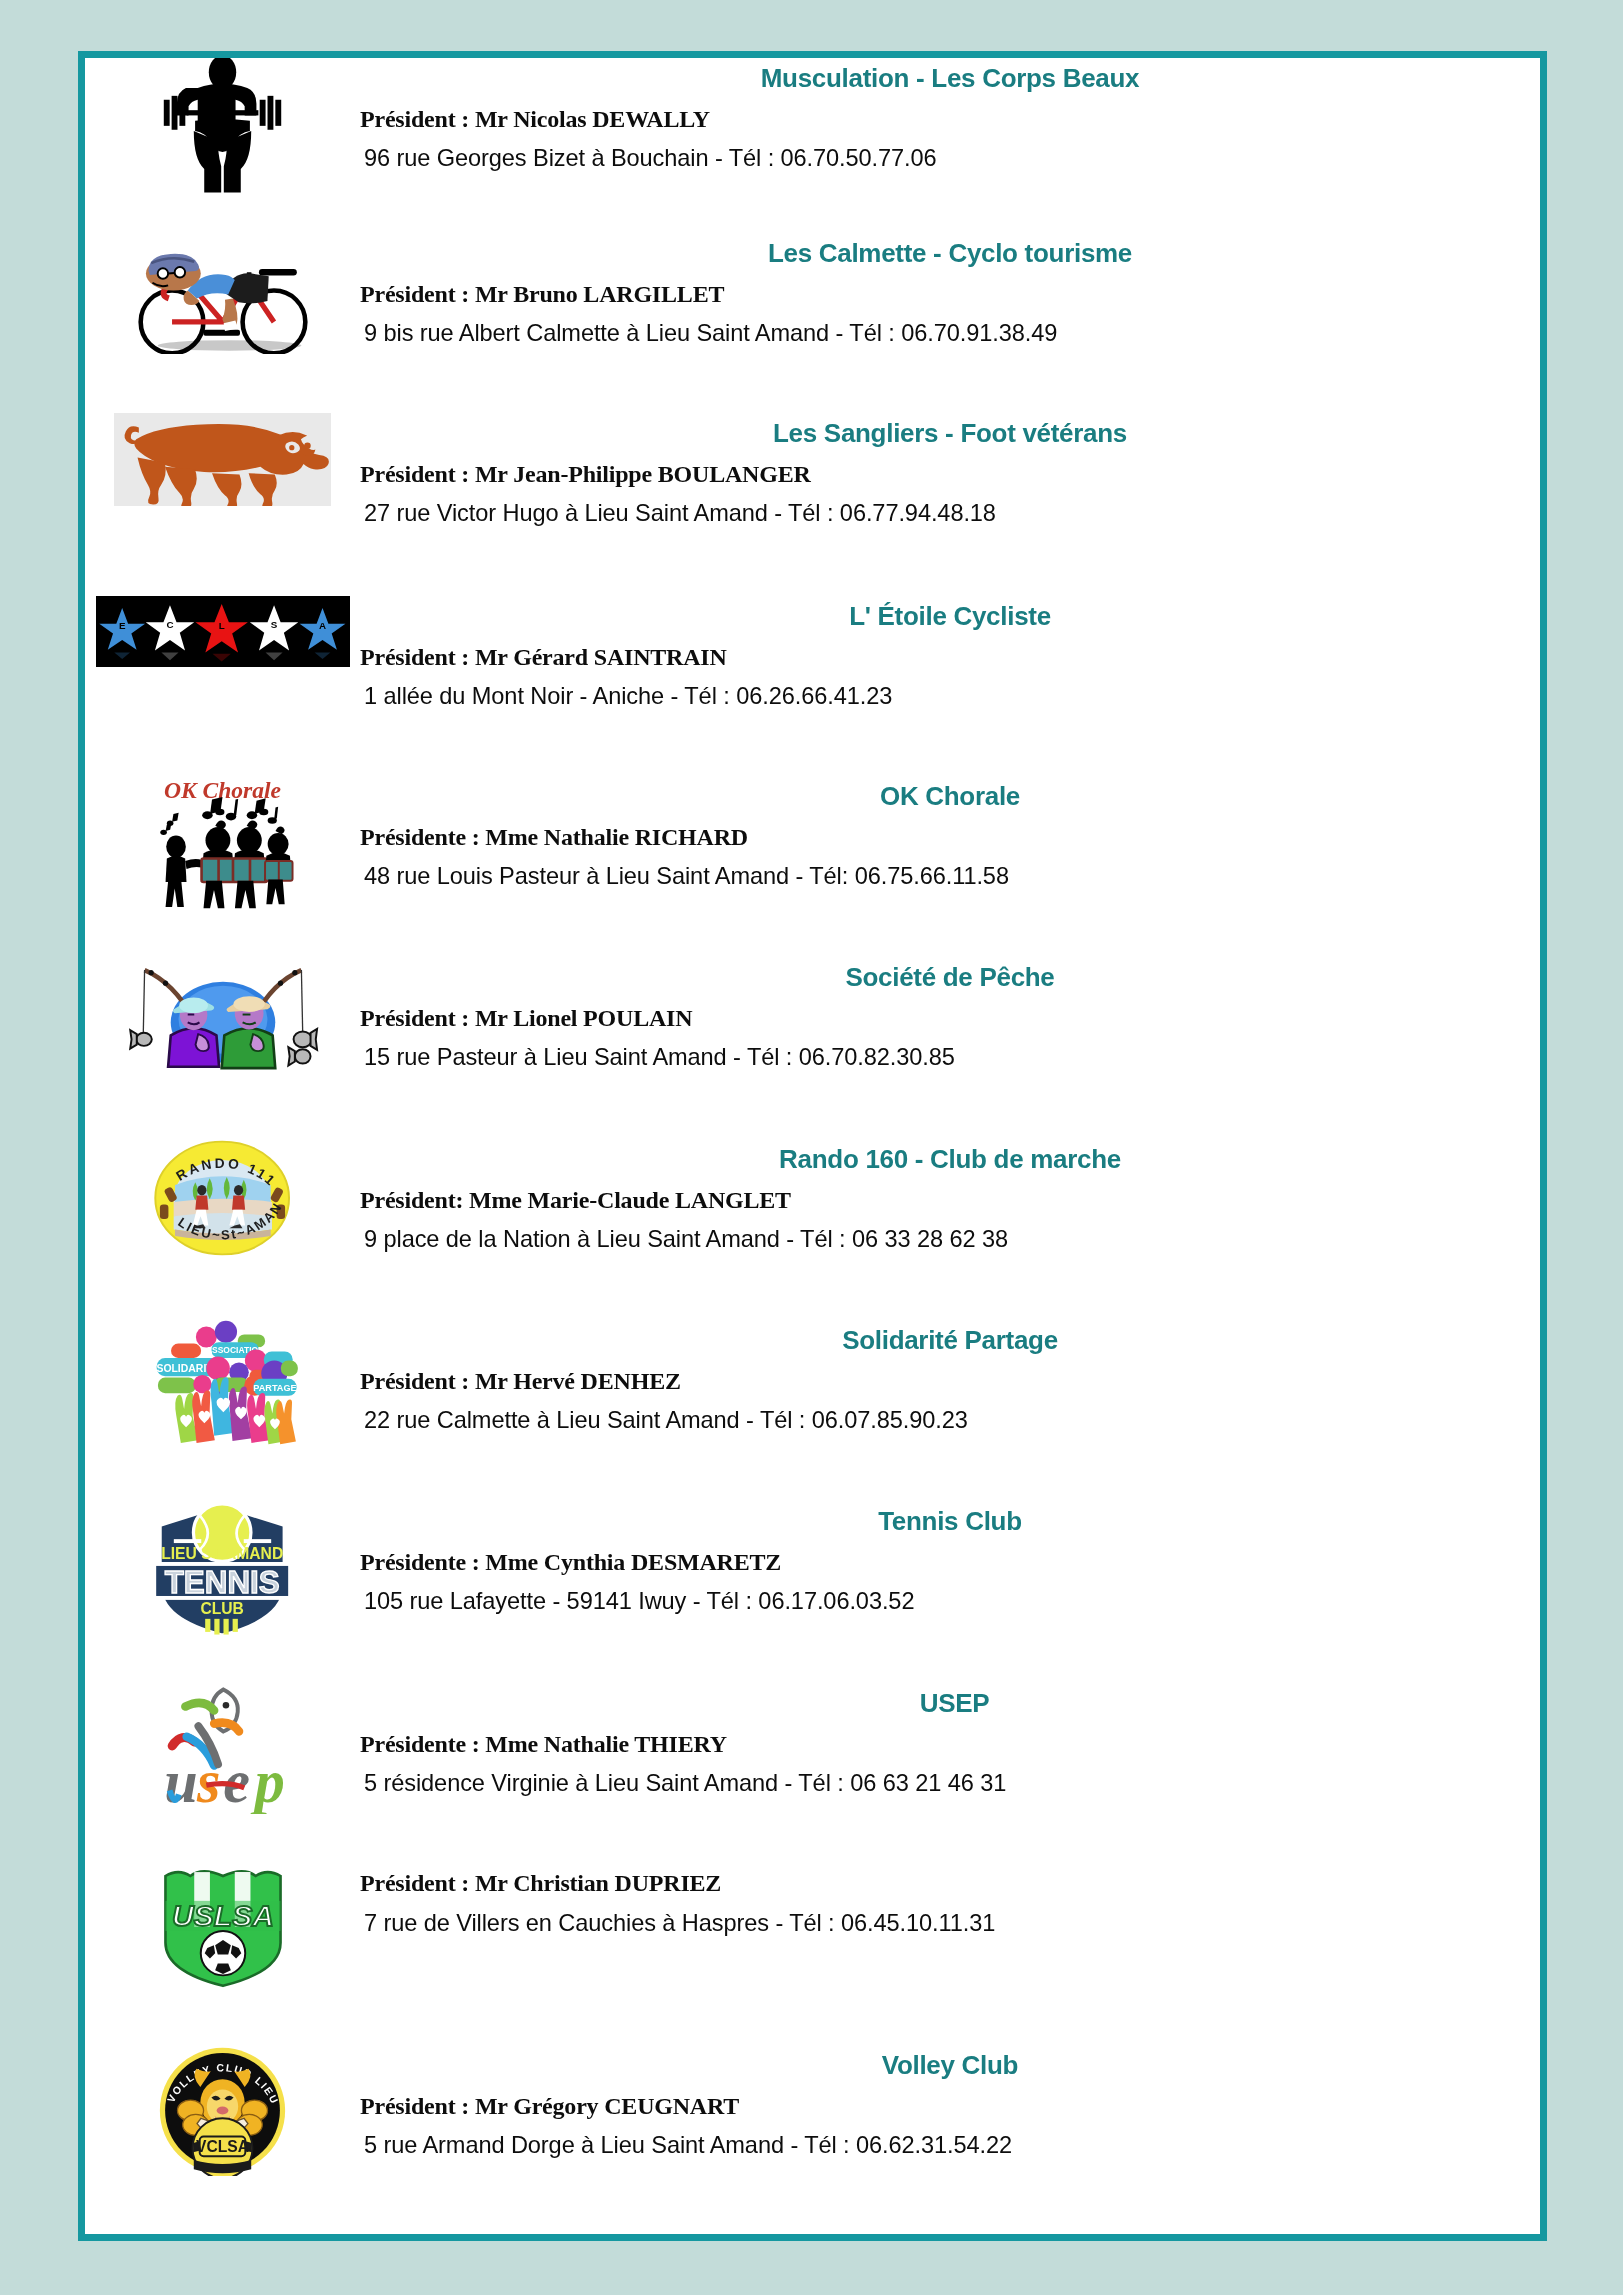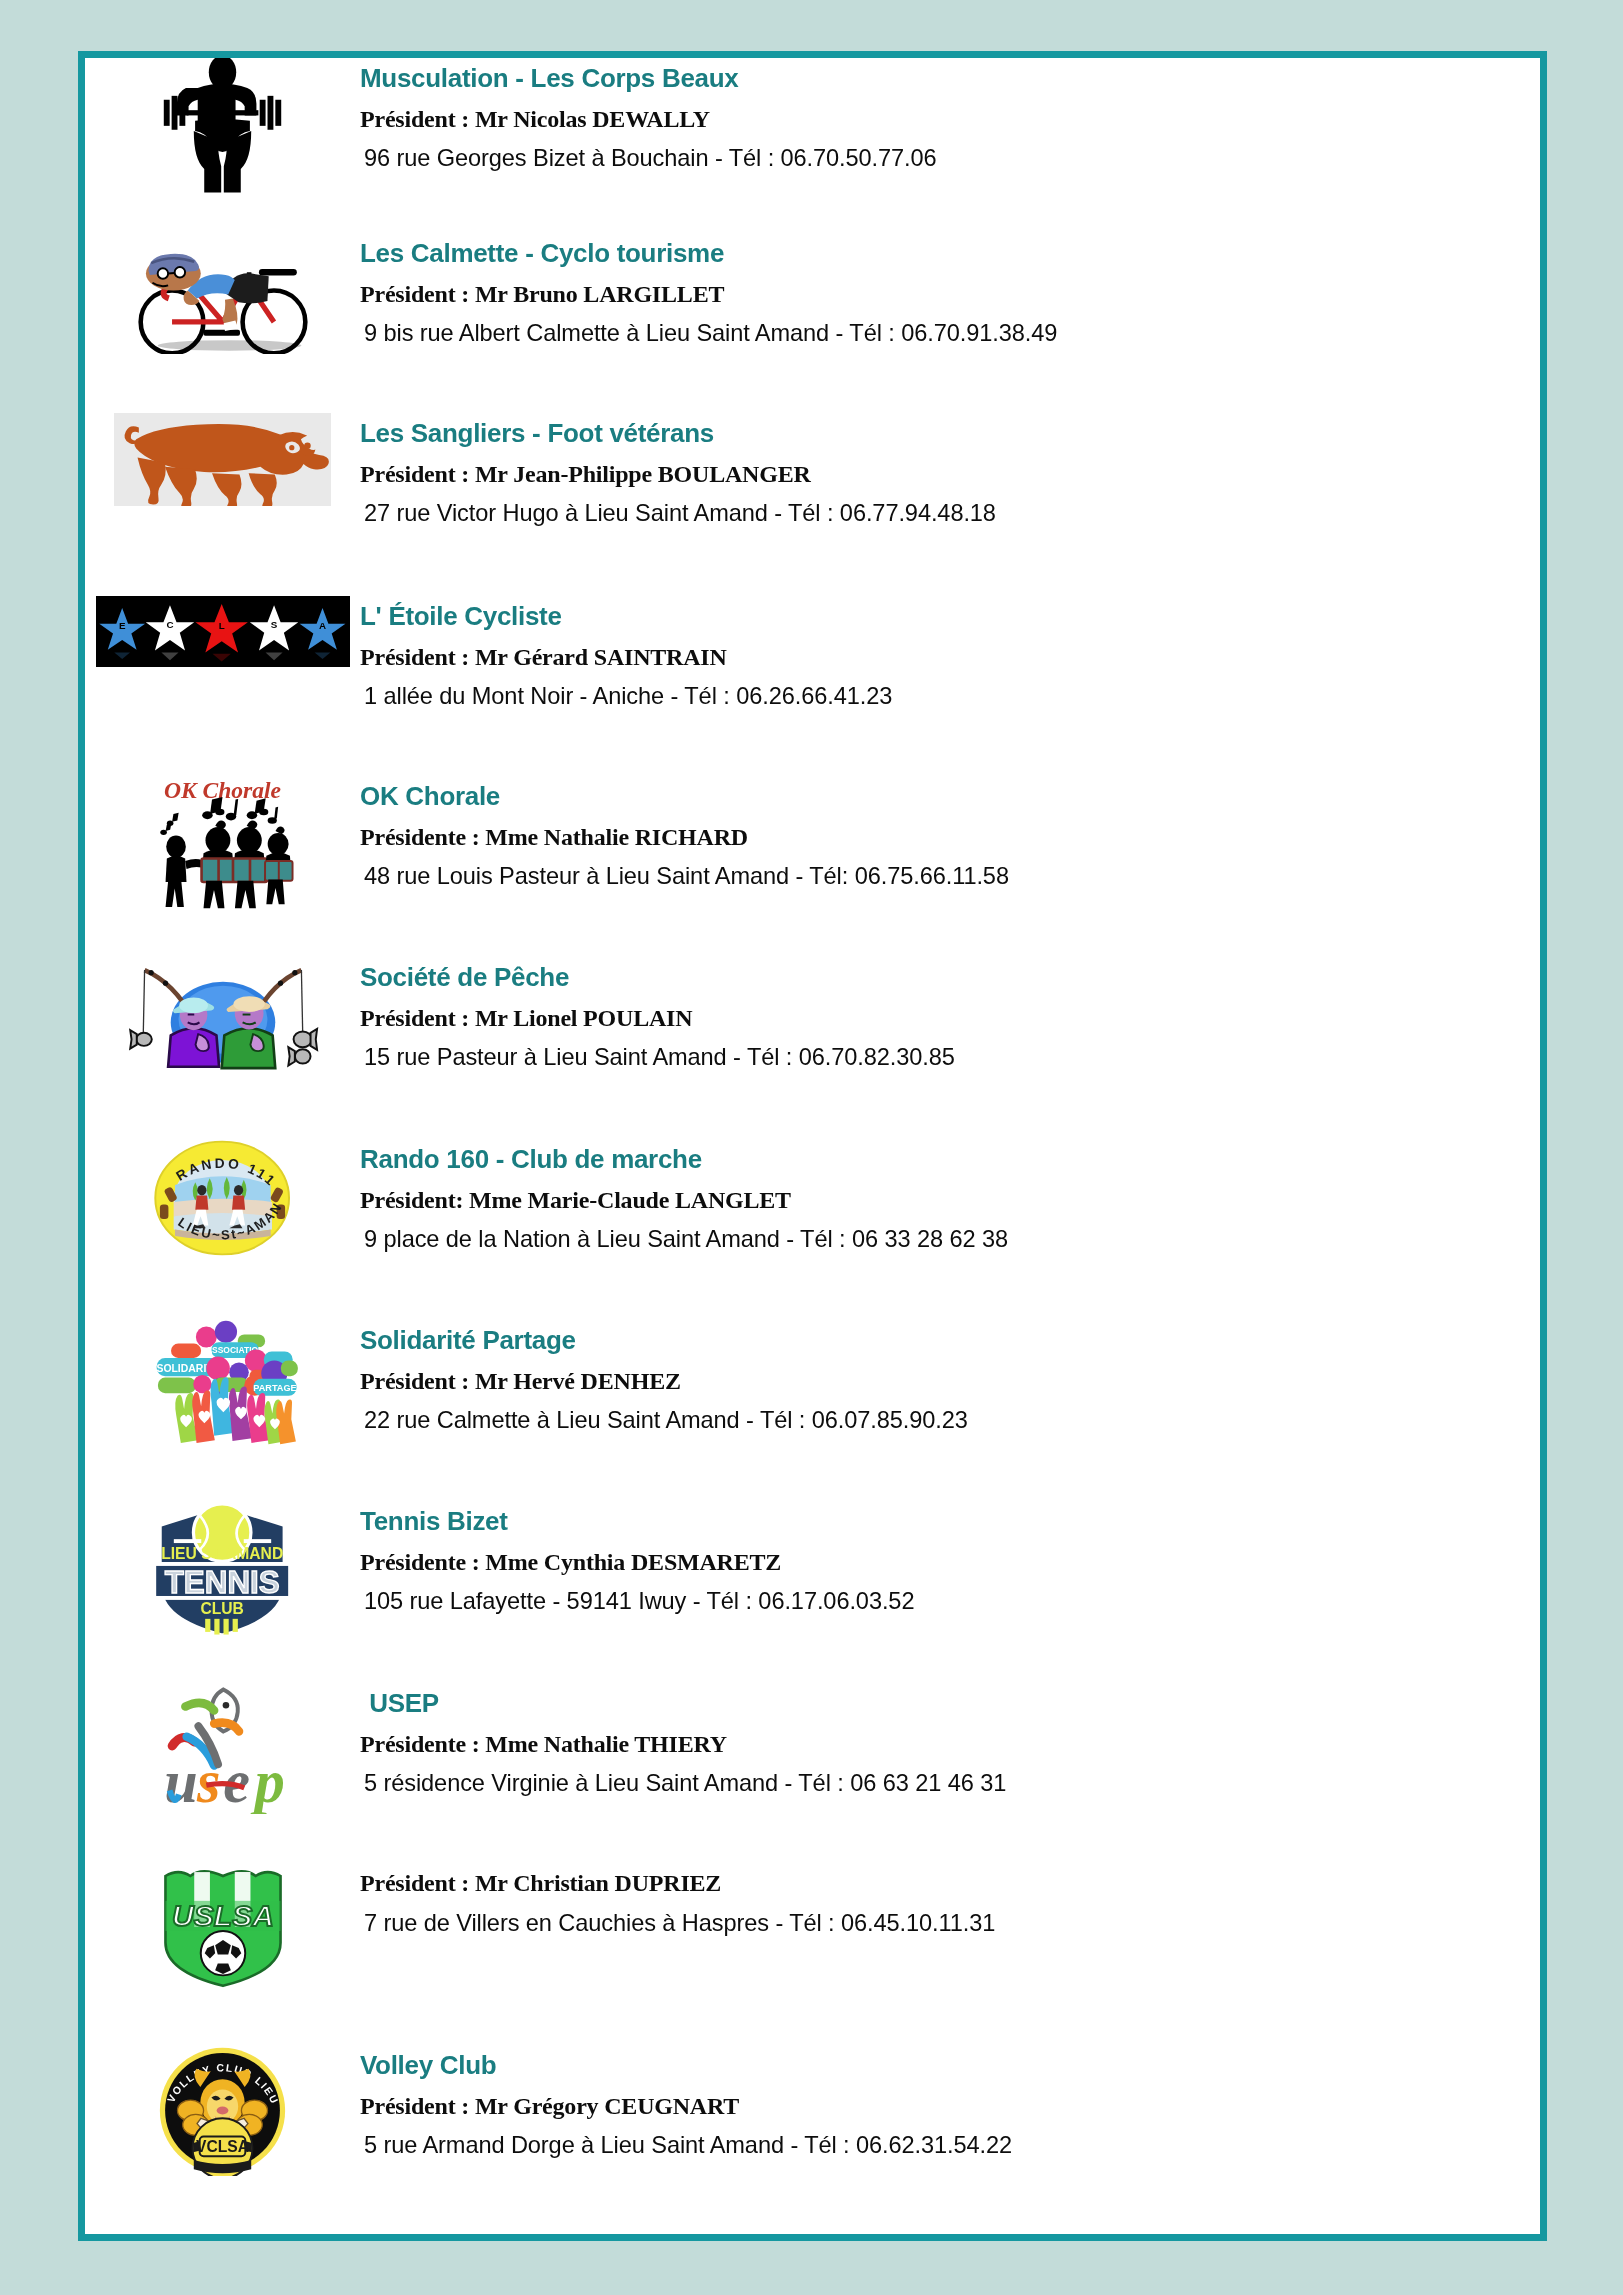--- a/index.html
+++ b/index.html
@@ -58,20 +58,21 @@
   }
   .assoc-name {
     color: #1a7d81;
     font-weight: bold;
     font-size: 26px;
     font-family: "Liberation Sans", sans-serif;
     letter-spacing: -0.3px;
     line-height: 1.28;
     margin: 0 0 8.5px 0;
     white-space: nowrap;
+    text-align: center;
   }
   .assoc-name.indented { padding-left: 9.2px; }
   .assoc-president {
     color: #0d0d0d;
     font-weight: bold;
     font-size: 24px;
     line-height: 1.3;
     margin: 0 0 8.5px 0;
     letter-spacing: -0.2px;
     white-space: nowrap;
@@ -468,21 +469,21 @@
               <g fill="#e6ef4f">
                 <rect x="86" y="180" width="8" height="20"></rect>
                   <rect x="100" y="180" width="8" height="24"></rect>
                 <rect x="114" y="180" width="8" height="24"></rect>
                   <rect x="128" y="180" width="8" height="20"></rect>
               </g>
             </svg>
           </div>
         </div>
         <div class="text-cell">
-          <div class="assoc-name">Tennis Bizet</div>
+          <div class="assoc-name">Tennis Club</div>
           <div class="assoc-president">Présidente : Mme Cynthia DESMARETZ</div>
           <div class="assoc-address">105 rue Lafayette - 59141 Iwuy - Tél : 06.17.06.03.52</div>
         </div>
       </div>
 
       <div class="assoc-row" style="height:181px;">
         <div class="logo-cell">
           <div class="logo-box">
             <svg class="art" width="154" height="131" viewBox="0 0 235 200">
               <path d="M118 10 q24 12 22 34 q-2 22 -22 30 q-18 -10 -18 -32 q0 -22 18 -32 z" fill="#ffffff" stroke="#6d6f71" stroke-width="6"></path>

